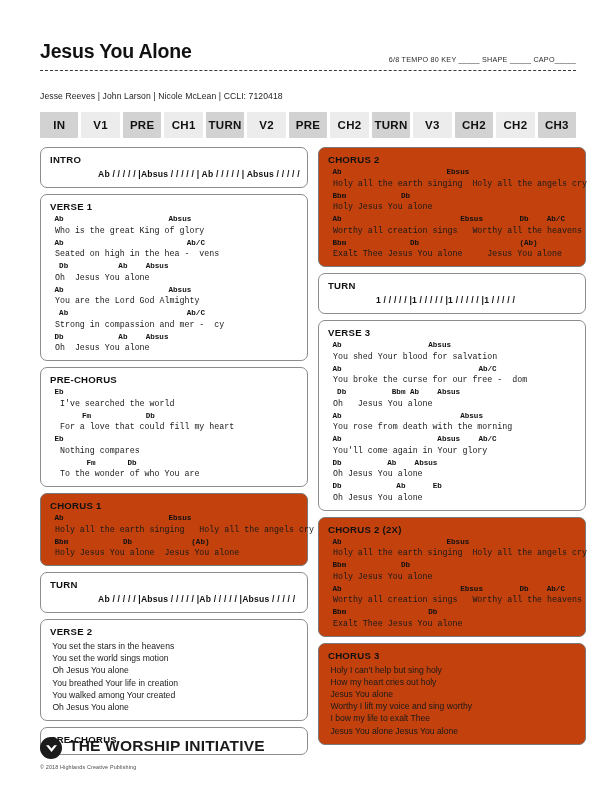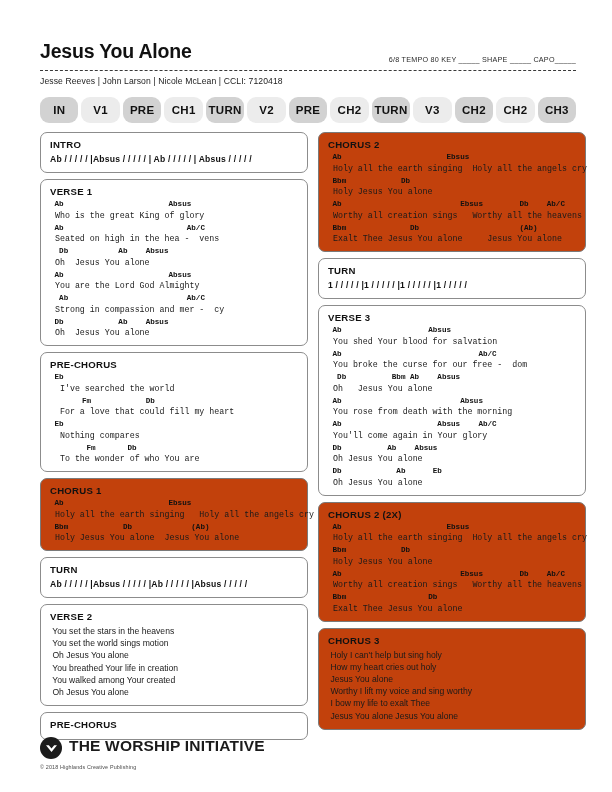--- a/index.html
+++ b/index.html
@@ -25,36 +25,36 @@
     font-size: 7.2px; letter-spacing:.25px; color:#2a2a2a;
     white-space: nowrap; font-weight:500;
   }
   .dashrule {
     margin-top: 4px;
     border-top: 1.6px dashed #2f2f2f;
     opacity: .95;
     height:0;
   }
   .credits {
-    margin-top: 5px;
+    margin-top: 20px;
     font-size: 8.6px; color:#222; letter-spacing:.1px;
   }
 
   
   .navbar {
     margin-top: 11px;
     display:flex; gap: 3px; width:100%;
   }
   .nav-chip {
     flex: 1 1 0;
     text-align:center;
     font-size: 11.5px; font-weight: bold; letter-spacing: .3px;
     padding: 7px 0 7px;
     color:#111;
-    border-radius: 9px;
+    border-radius: 1px;
   }
   .nav-chip.dark  { background:#d2d2d2; }
   .nav-chip.light { background:#ececec; }
 
   
   .columns { margin-top: 9px; display:flex; gap:10px; align-items:flex-start; }
   .col { width: 268px; display:flex; flex-direction:column; gap: 6px; }
 
   .sec {
     border: 0.9px solid #8c8c8c;
@@ -65,21 +65,21 @@
   .sec.shaded { background:#c2410c; border-color:#7a7a7a; }
   .sec-title {
     font-size: 9.6px; font-weight:bold; letter-spacing:.25px;
     color:#111; margin-bottom: 3px;
   }
   .sec.titleonly { padding-bottom: 9px; }
   .sec.titleonly .sec-title { margin-bottom:0; }
 
   .bars {
     font-size: 8.6px; font-weight:bold; letter-spacing:.2px; color:#111;
-    white-space:pre; line-height: 12px;
+    white-space:pre; line-height: 12px; margin-left: 48px;
   }
 
   
   .pair { margin-bottom: 3px; }
   .pair:last-child { margin-bottom:0; }
   .chords {
     font-family: "Liberation Mono", monospace;
     font-size: 7.6px; font-weight:bold; letter-spacing:0;
     white-space:pre; line-height: 9.5px; color:#111;
   }

